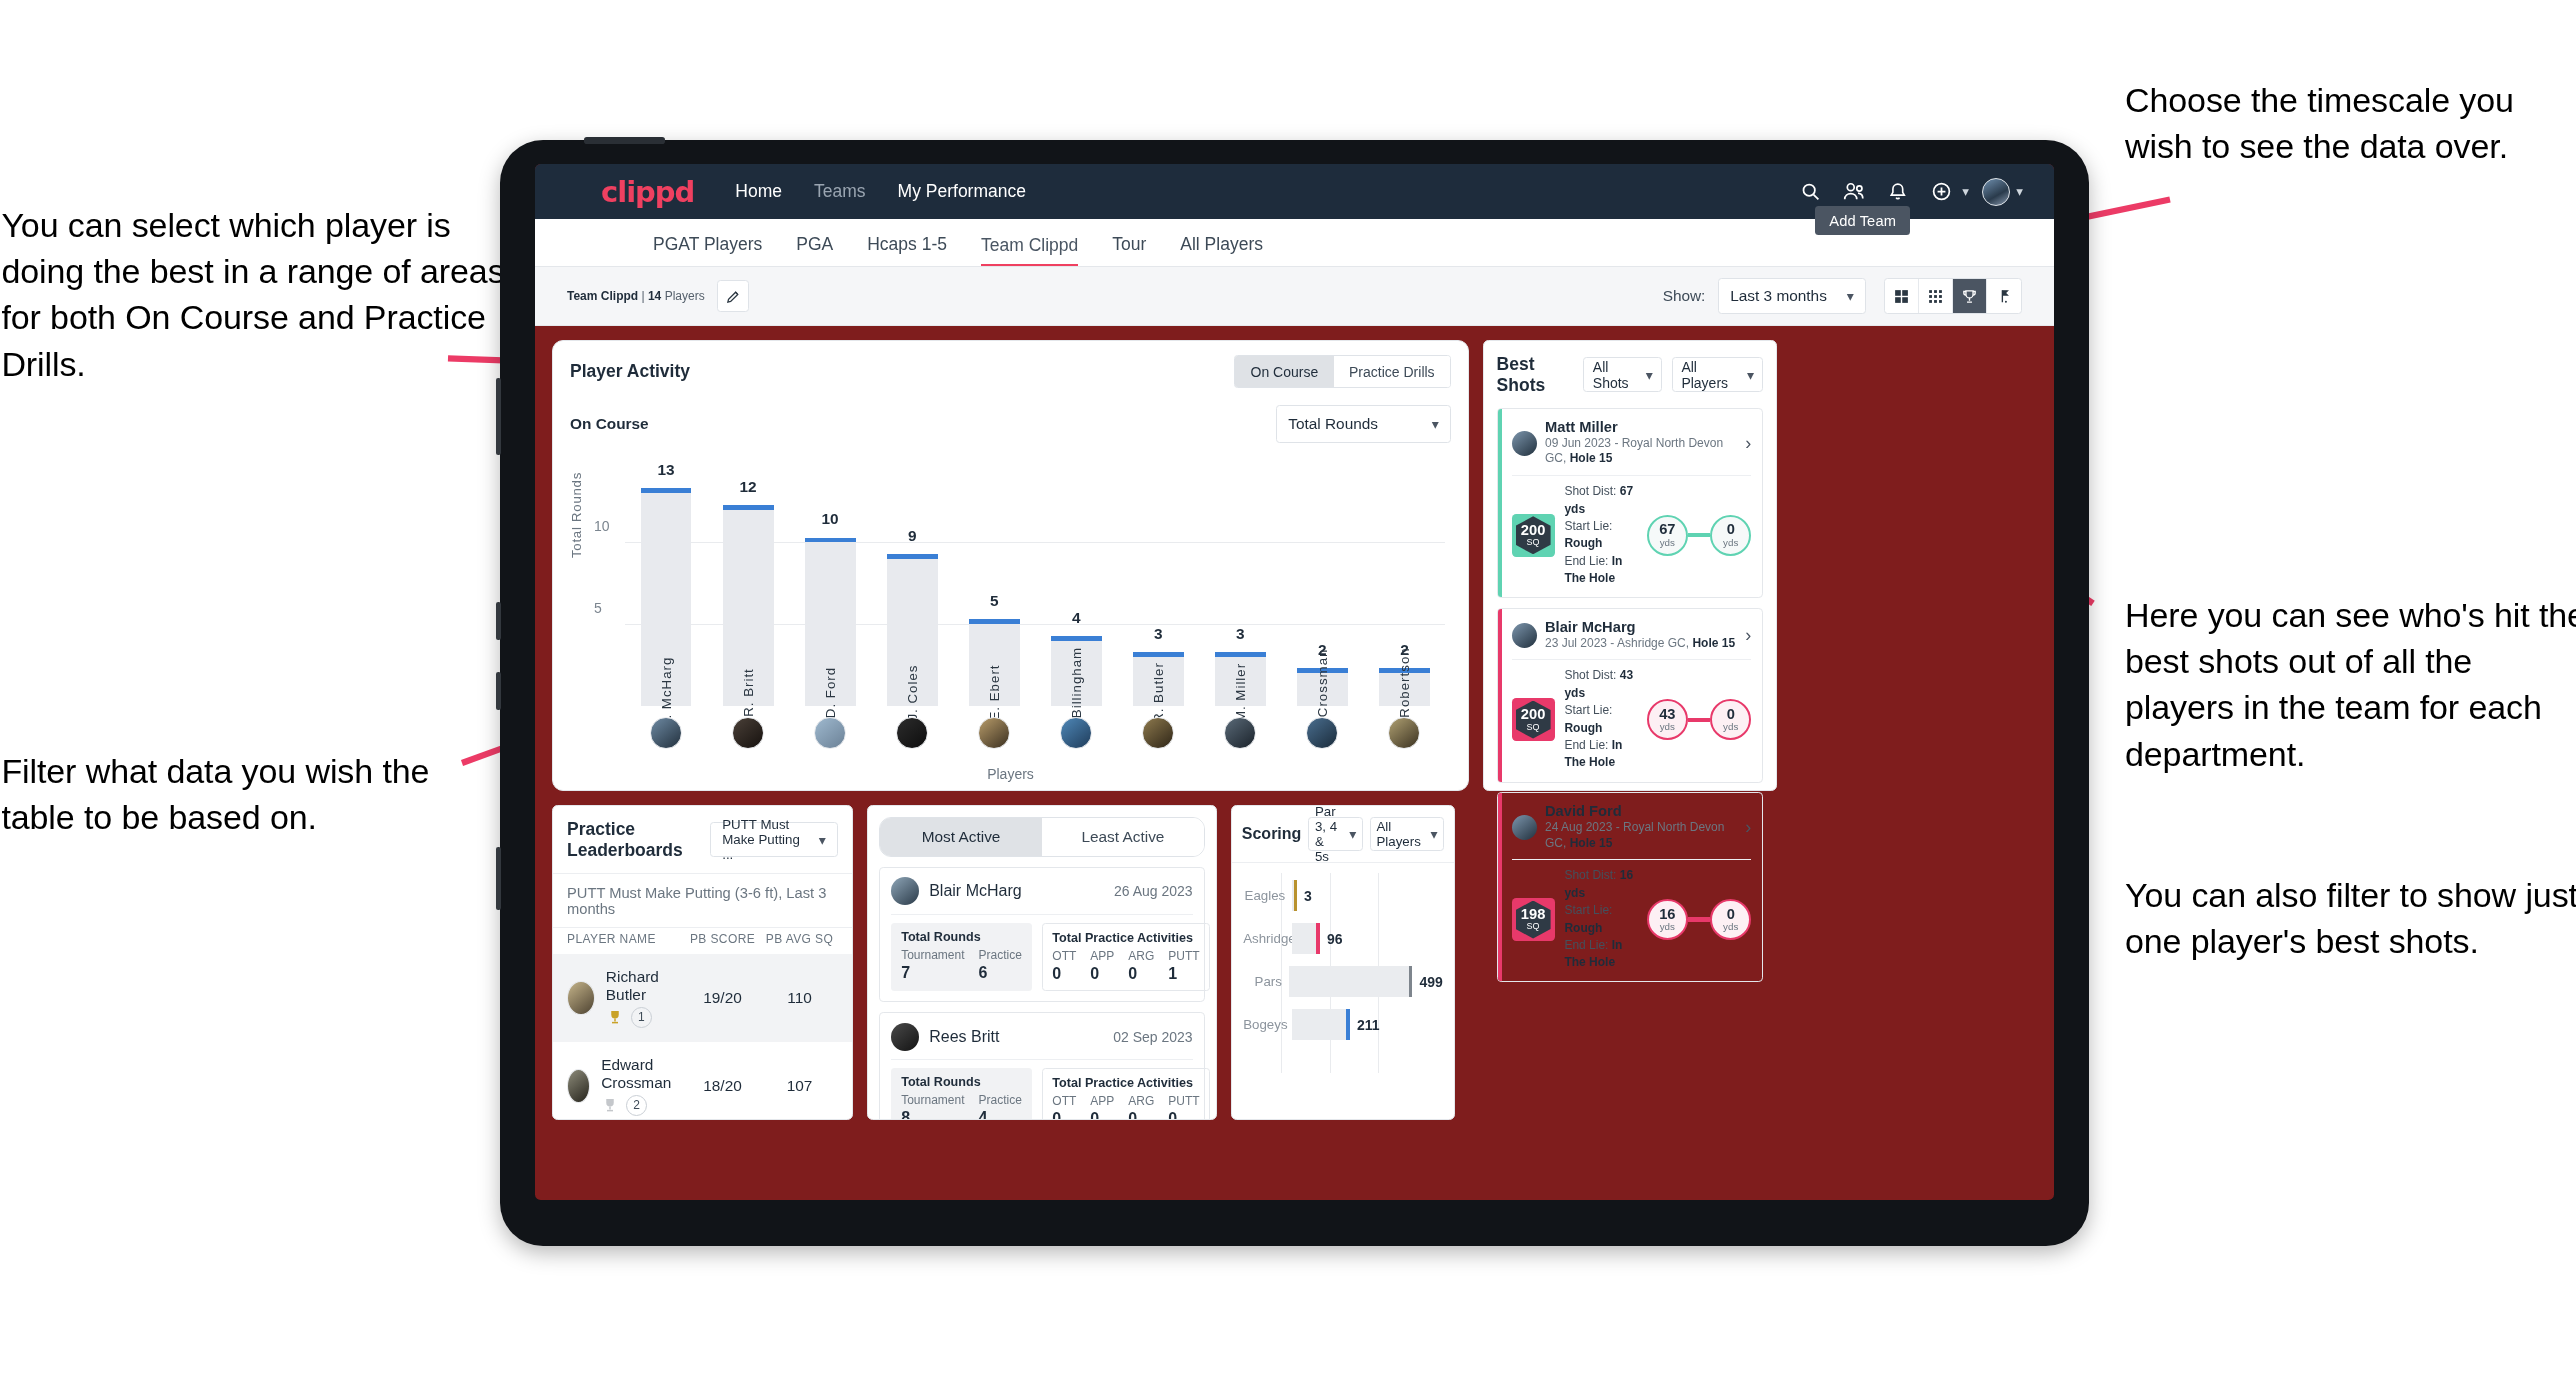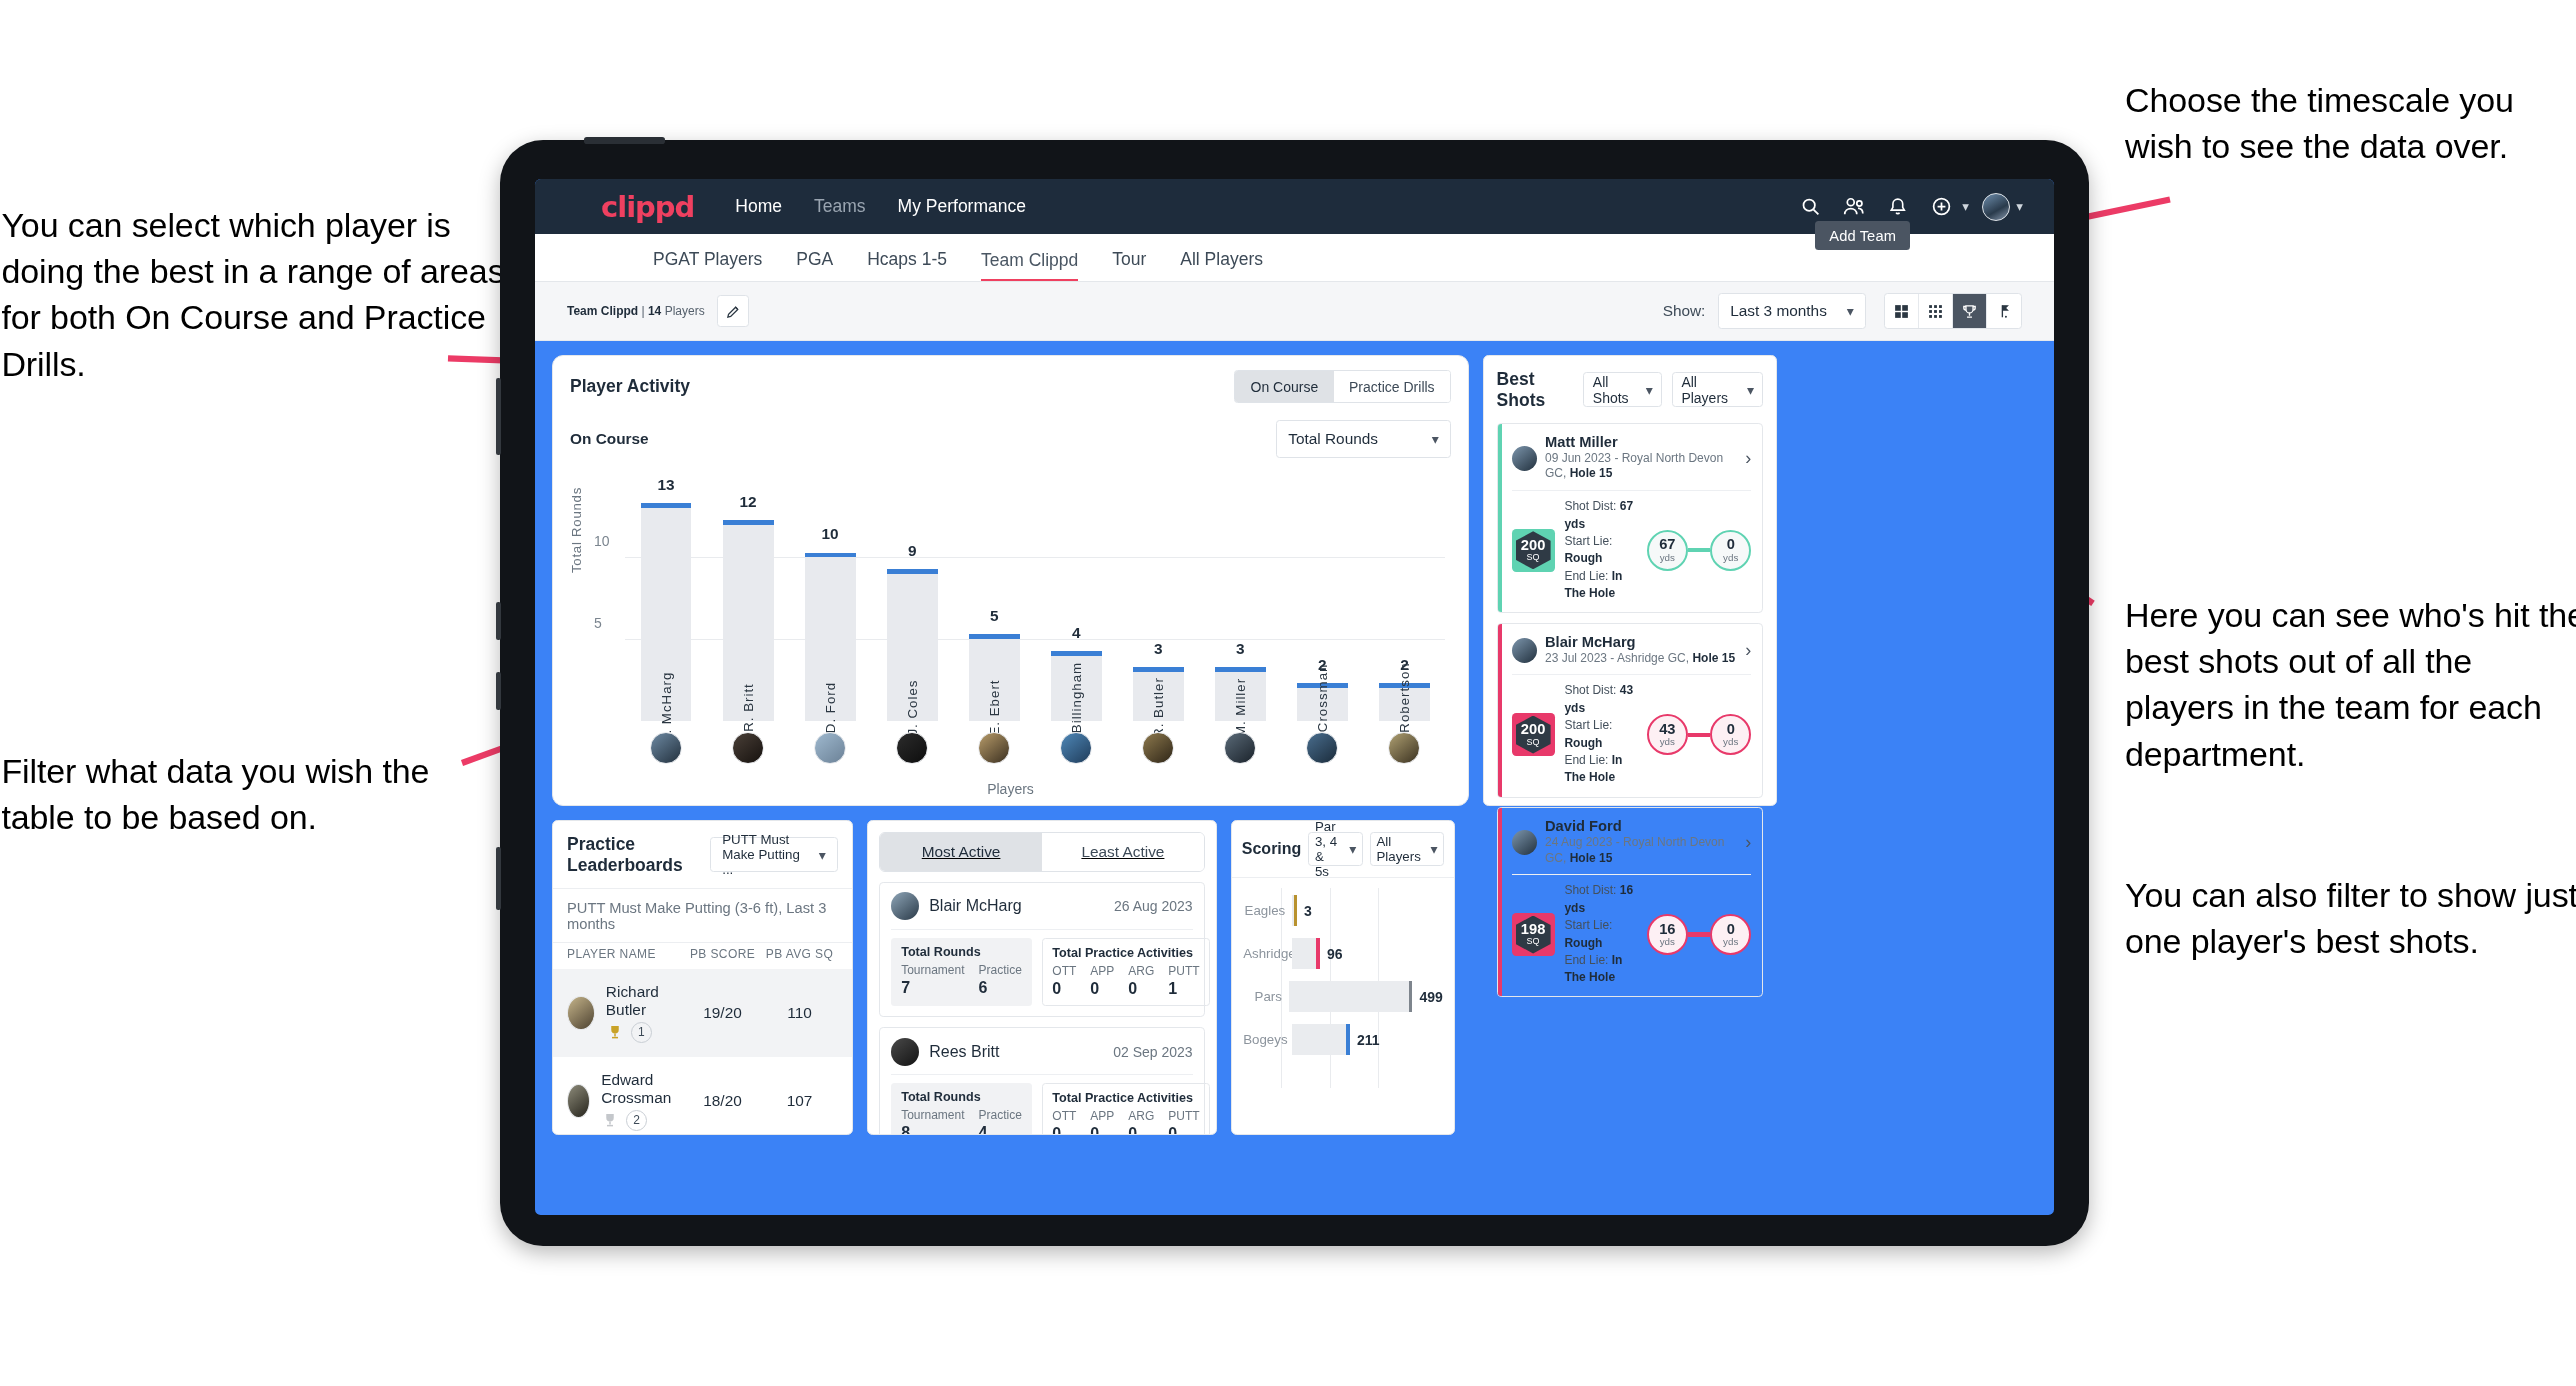--- a/index.html
+++ b/index.html
@@ -30,22 +30,22 @@
     content:""; position:absolute; left:84px; top:-3.5px; width:81px; height:7px;
     background:#2a2f35; border-radius:2.8px;
   }
   .btn-side { position:absolute; background:#33383e; border-radius:2.1px; }
   #btn-a { left:-4.2px; top:462px;  width:4.9px; height:38px; }
   #btn-b { left:-4.2px; top:532px;  width:4.9px; height:38px; }
   #btn-c { left:-4.2px; top:707px; width:4.9px; height:63px; }
   #btn-d { left:-4.2px; top:238px;  width:4.9px; height:77px; }
 
   #screen {
-    position:absolute; left:35px; top:39px; width:1519px; height:1036px;
-    background:#3b82f6; border-radius:5.6px; overflow:hidden;
+    position:absolute; left:35px; top:24px; width:1519px; height:1036px;
+    background:#7f1d1d; border-radius:5.6px; overflow:hidden;
   }
 
   
   #topnav {
     height:55px; background:#1e2c3c; display:flex; align-items:center;
     padding:0 31px; color:#fff;
   }
   #logo { color:#ef4060; font-size:29px; font-weight:700; letter-spacing:-1px;
           margin-left:35px; margin-right:41px; font-family:"DejaVu Sans",sans-serif; }
   .navlink { font-size:17.5px; color:#ffffff; margin-right:32px; white-space:nowrap; }
@@ -179,21 +179,21 @@
   .lname .av { width:34px;height:34px;border-radius:50%;margin-right:11.2px;border:1.4px solid #e6e8eb; }
   .lname .txt { font-size:15.4px; color:#1f2c3a; }
   .trophy { display:flex; align-items:center; gap:7px; margin-top:2.8px; }
   .rank { width:21px;height:21px;border:0.7px solid #c9ced4;border-radius:50%;
           display:flex;align-items:center;justify-content:center;font-size:12px;color:#3d4a57; }
   .lcol { width:77px; text-align:center; font-size:15.4px; color:#1f2c3a; }
   .lhead .lcol { font-size:12px; color:#6b7681; }
 
   
   #active { width:350px; height:315px; overflow:hidden; padding:11.2px; }
-  #acttabs { display:flex; border:0.7px solid #dfe3e8; border-radius:6px; overflow:hidden;text-decoration:underline; }
+  #acttabs { display:flex; border:0.7px solid #dfe3e8; border-radius:12px; overflow:hidden; }
   #acttabs div { flex:1; text-align:center; font-size:15.4px; padding:9.8px 0; color:#3d4a57; background:#fff; }
   #acttabs div.on { background:#dfe2e6; color:#1f2c3a; }
   .actcard { border:0.7px solid #e4e7eb; border-radius:4.2px; padding:9.8px 11.2px; margin-top:9.8px; }
   .actcard .hdr { display:flex; align-items:center; }
   .actcard .av { width:28px;height:28px;border-radius:50%;margin-right:9.8px; }
   .actcard .nm { font-size:16px; color:#1f2c3a; }
   .actcard .date { margin-left:auto; font-size:14px; color:#6b7681; }
   .actcard .divider { height:0.7px; background:#edeff2; margin:8.4px 0; }
   .stats { display:flex; gap:9.8px; }
   .sbox { border-radius:3.5px; padding:7px 9.8px; }

